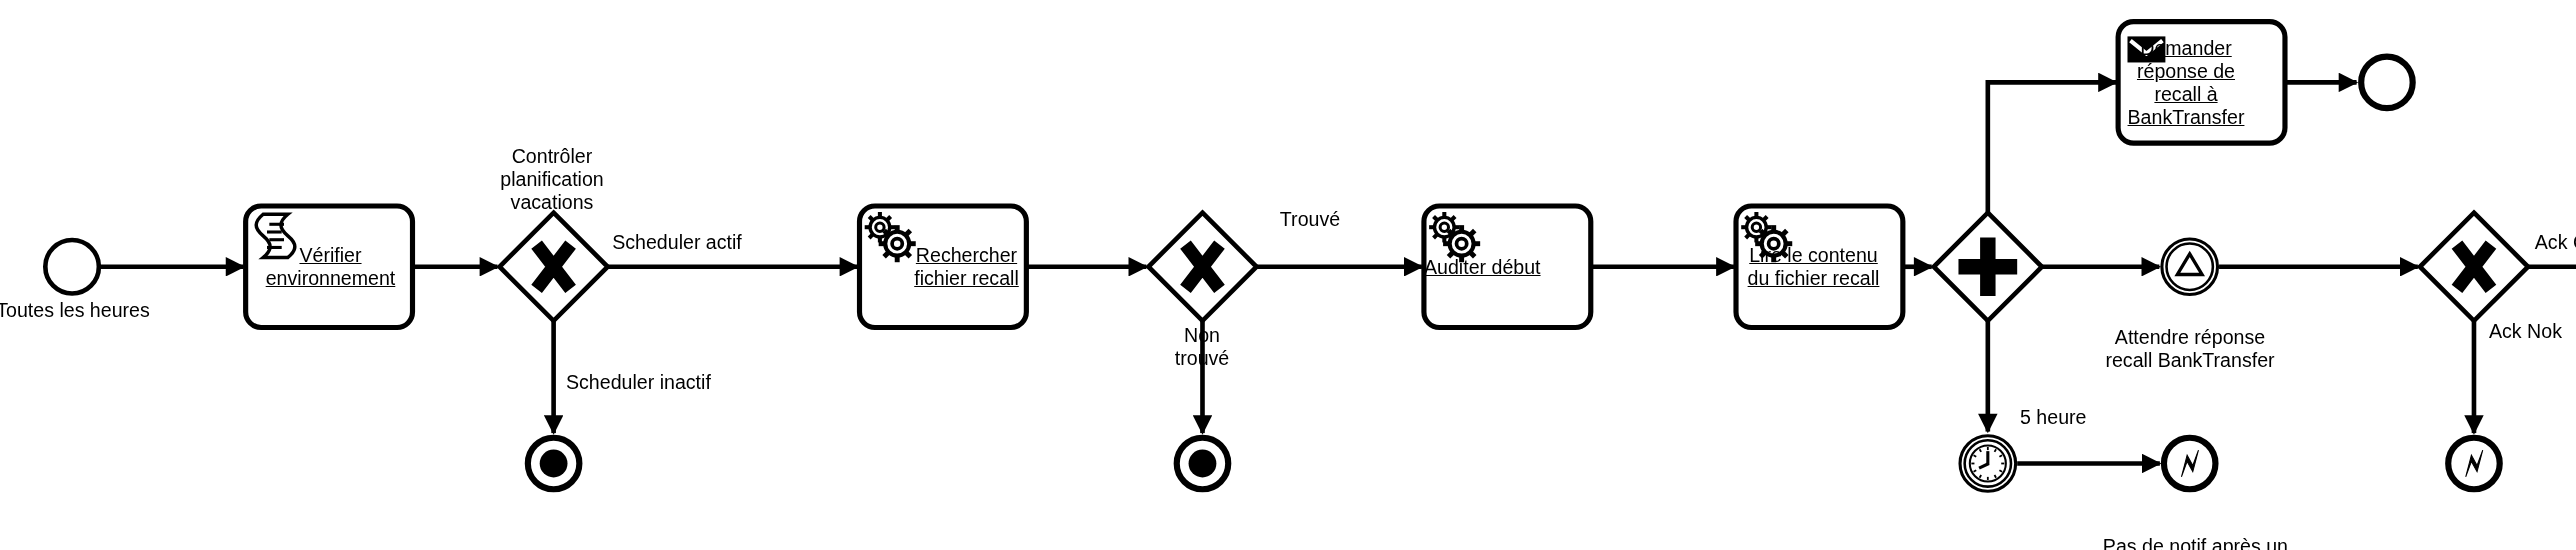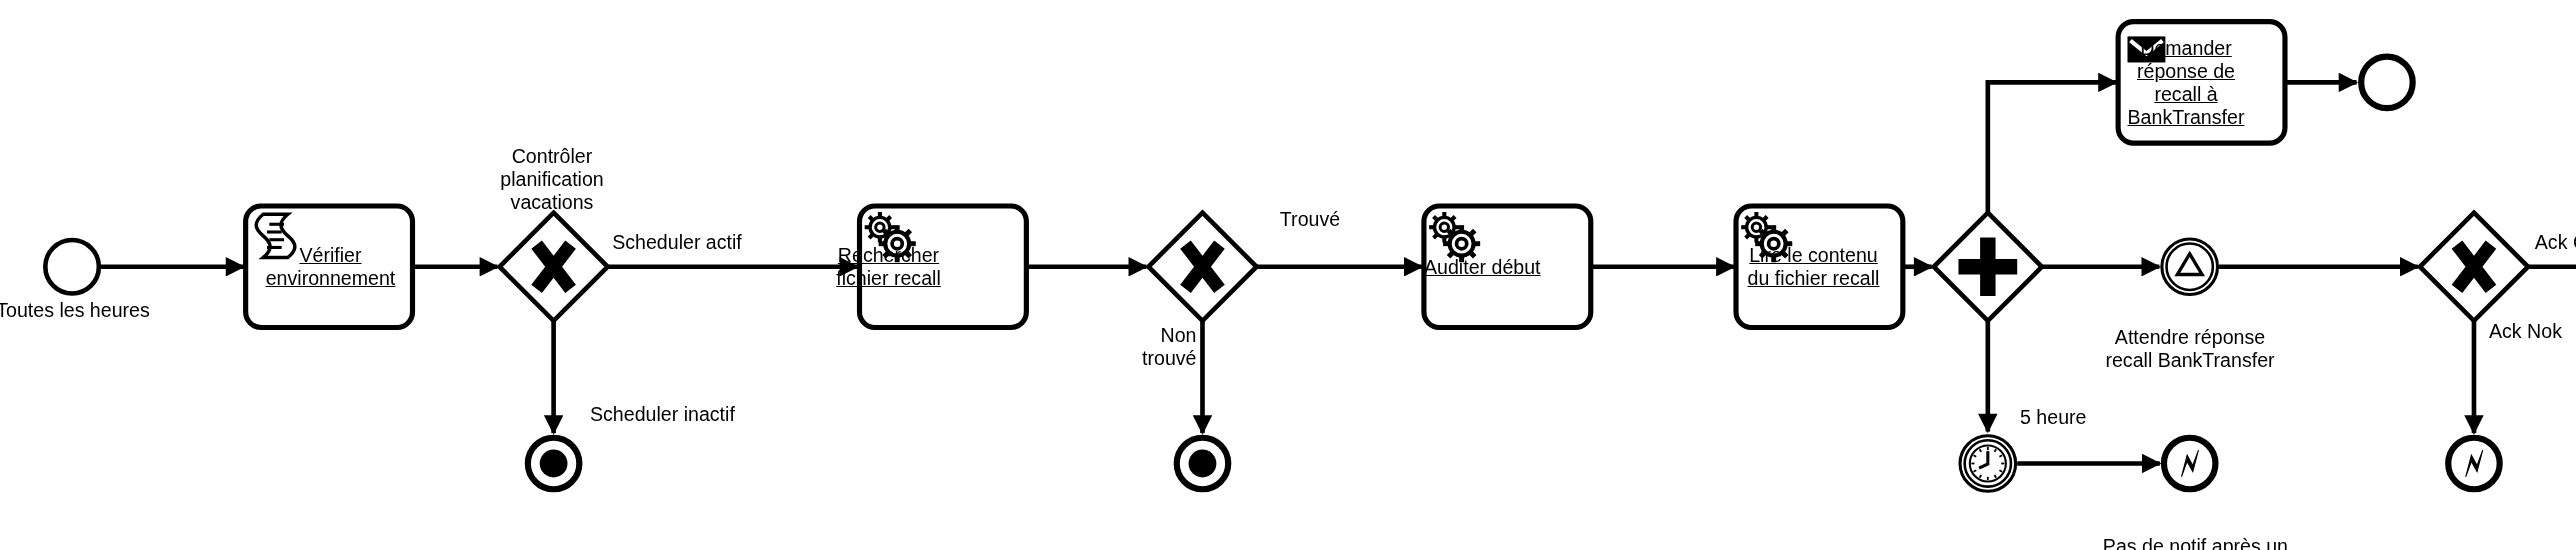--- a/index.html
+++ b/index.html
@@ -182,33 +182,33 @@
   <g transform="translate(4803,900)">
     <circle cx="0" cy="0" r="50" fill="#fff" stroke="#000" stroke-width="12"></circle>
     <use href="#bolt"></use>
   </g>
   <use href="#terminate" transform="translate(6520,518)"></use>
 </svg>
 
 <div class="lbl center" style="left:73px;top:299px;white-space:nowrap;">Toutes les heures</div>
 <div class="lbl center" style="left:552px;top:145px;width:139px;">Contrôler planification vacations</div>
 <div class="lbl center" style="left:677px;top:231px;white-space:nowrap;">Scheduler actif</div>
-<div class="lbl" style="left:590px;top:371px;white-space:nowrap;margin-top:32px;">Scheduler inactif</div>
+<div class="lbl" style="left:566px;top:371px;white-space:nowrap;">Scheduler inactif</div>
 <div class="lbl center" style="left:1298px;top:208px;white-space:nowrap;margin-left:12px;">Trouvé</div>
-<div class="lbl center" style="left:1158px;top:324px;width:77px;text-align:right;">Non trouvé</div>
+<div class="lbl center" style="left:1202px;top:324px;width:77px;">Non trouvé</div>
 <div class="lbl center" style="left:2190px;top:326px;width:196px;">Attendre réponse recall BankTransfer</div>
 <div class="lbl" style="left:2020px;top:406px;white-space:nowrap;">5 heure</div>
 <div class="lbl center" style="left:2190px;top:536px;width:196px;line-height:20.6px;text-align:right;">Pas de notif après un délai max</div>
 <div class="lbl center" style="left:2568px;top:231px;white-space:nowrap;">Ack OK</div>
 <div class="lbl" style="left:2489px;top:320px;white-space:nowrap;text-align:center;">Ack Nok</div>
 
 <div class="task-label" style="left:245px;top:206px;width:167px;height:122px;margin-left:8px;">
       <span>Vérifier environnement</span>
     </div>
-<div class="task-label" style="left:811px;top:206px;width:167px;height:122px;">
+<div class="task-label" style="left:889px;top:206px;width:167px;height:122px;">
       <span>Rechercher fichier recall</span>
     </div>
 <div class="task-label" style="left:1424px;top:206px;width:167px;height:122px;">
       <span>Auditer début</span>
     </div>
 <div class="task-label" style="left:1736px;top:206px;width:167px;height:122px;">
       <span>Lire le contenu du fichier recall</span>
     </div>
 <div class="task-label" style="left:2119px;top:21.6px;width:167px;height:122px;">
       <span style="max-width:134px;">Demander réponse de recall à BankTransfer</span>

